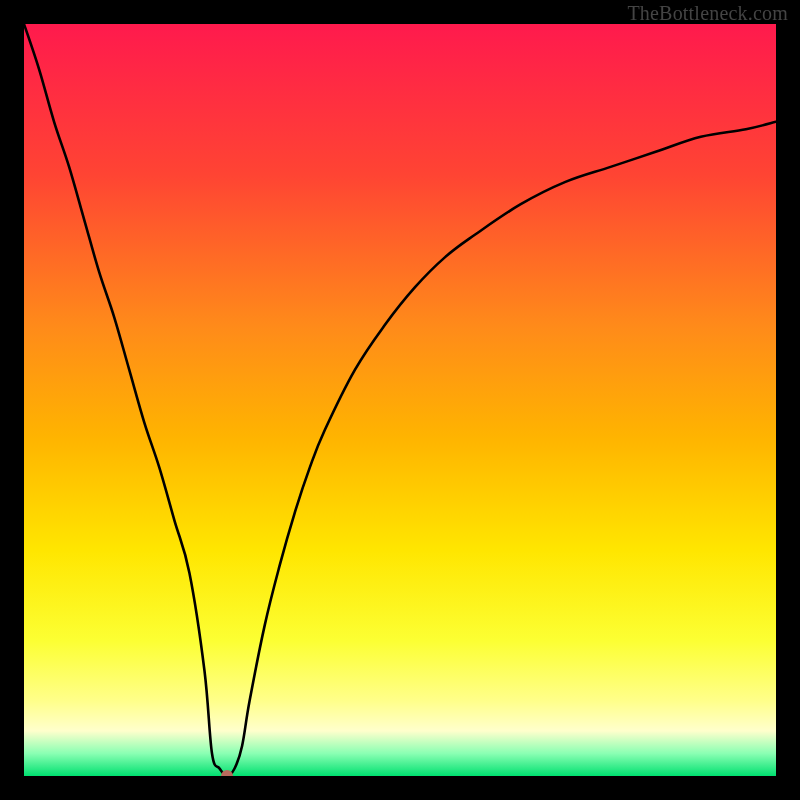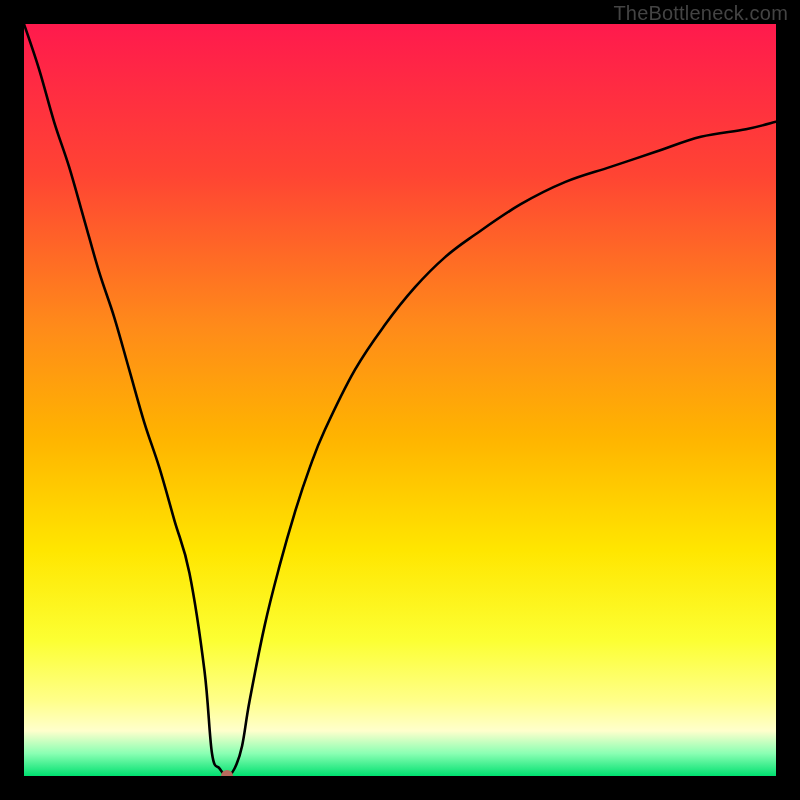--- a/index.html
+++ b/index.html
@@ -9,20 +9,21 @@
     height: 800px;
     overflow: hidden;
     background: #000;
     font-family: Arial, Helvetica, sans-serif;
   }
   .frame {
     width: 800px;
     height: 800px;
     background: #000;
     position: relative;
+    font-family: Liberation Serif, serif;
   }
   .watermark {
     position: absolute;
     top: 2px;
     right: 12px;
     color: #444;
     font-size: 20px;
     font-weight: 500;
     letter-spacing: 0.2px;
     z-index: 5;

